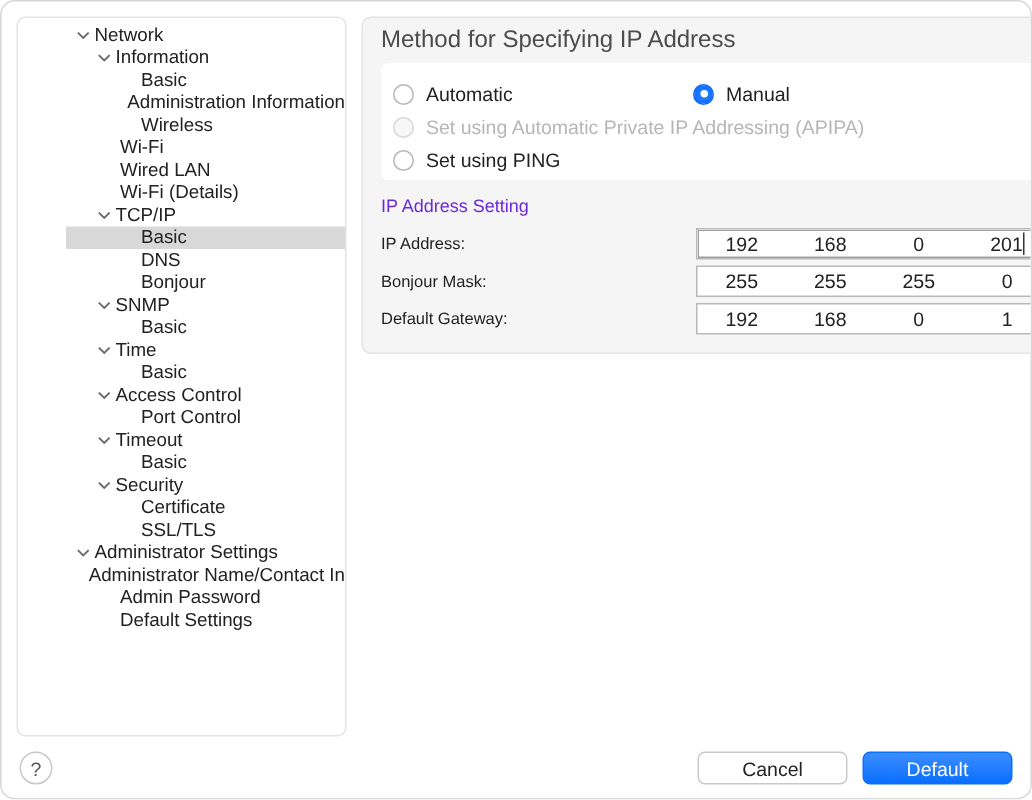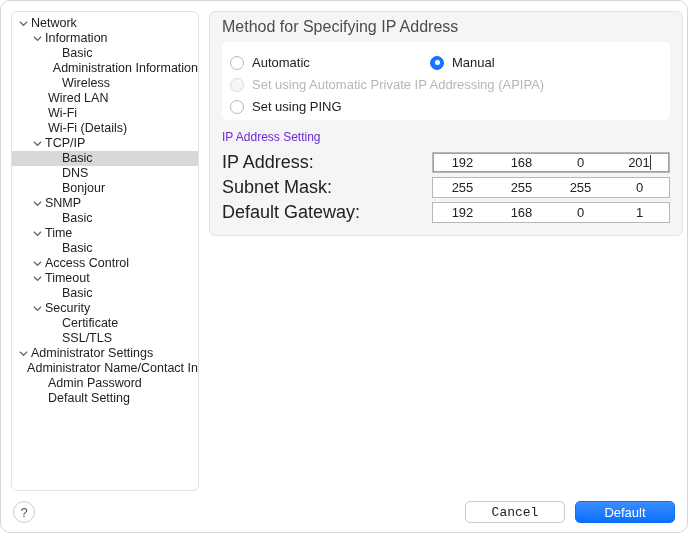--- a/index.html
+++ b/index.html
@@ -31,20 +31,21 @@
   }
   .sidebar {
     width: 186px;
     flex: 0 0 186px;
     border: 1px solid #e3e3e3;
     border-radius: 6px;
     background: #fff;
     overflow: hidden;
     position: relative;
     padding-top: 4px;
+    padding-left: 32px;
   }
   .tree { font-size: 12.5px; line-height: 15px; }
   .row { display: flex; align-items: center; height: 15px; padding-left: 2px; white-space: nowrap; }
   .row .lbl { padding-left: 2px; }
   .row.selected { background: #d8d8d8; }
   .arrow {
     width: 11px; height: 11px; flex: 0 0 11px;
     display:inline-flex; align-items:center; justify-content:center;
   }
   .arrow svg { width: 9px; height: 9px; display:block; }
@@ -99,21 +100,21 @@
   .radio.disabled { border-color:#d8d8d8; background:#f7f7f7; }
 
   .section-sub {
     font-size: 12px;
     color: #6d28d9;
     padding: 10px 0 6px 0;
   }
   .kv-row {
     display:flex; align-items:center; height: 25px;
   }
-  .kv-label { width: 210px; font-size:18px; color:#222; }
+  .kv-label { width: 210px; font-size:11px; color:#222; }
   .ip-box {
     flex: 0 0 238px;
     display:flex;
     border: 1px solid #b8b8b8;
     background:#fff;
     height: 21px;
     box-sizing: border-box;
   }
   .ip-box.focused { box-shadow: 0 0 0 1px #a0a0a0 inset; }
   .oct {
@@ -134,21 +135,21 @@
     display:inline-flex; align-items:center; justify-content:center;
     color:#555; font-size:13px; background:#fff;
   }
   .footer-right { display:flex; gap: 10px; }
   .btn {
     min-width: 100px; height: 22px; border-radius: 5px; font-size:13px;
     display:inline-flex; align-items:center; justify-content:center;
     box-sizing:border-box; padding: 0 16px;
   }
   .btn-default {
-    background:#fff; border:1px solid #c8c8c8; color:#222;font-family:Liberation Mono, monospace;
+    background:#fff; border:1px solid #c8c8c8; color:#222;
   }
   .btn-primary {
     background: linear-gradient(#3b8dff,#0a6fff); color:#fff; border:1px solid #0a6fff;
   }
 </style>
 </head>
 <body>
 
 <div class="window">
 
@@ -184,28 +185,28 @@
             <span class="ind4"></span>
             <span class="lbl">Administration Information</span>
           </div>
         <div class="row">
             <span class="ind4"></span>
             <span class="lbl">Wireless</span>
           </div>
 
         <div class="row">
             <span class="ind3"></span>
+            <span class="lbl">Wi-Fi</span>
+          </div>
+        <div class="row">
+            <span class="ind3"></span>
             <span class="lbl">Wired LAN</span>
           </div>
         <div class="row">
             <span class="ind3"></span>
-            <span class="lbl">Wi-Fi</span>
-          </div>
-        <div class="row">
-            <span class="ind3"></span>
             <span class="lbl">Wi-Fi (Details)</span>
           </div>
 
         <div class="row">
           <span class="ind2"></span>
           <span class="arrow">
               <svg viewBox="0 0 10 10">
                 <path d="M1 3 L5 7 L9 3" fill="none" stroke="#6a6a6a" stroke-width="1.4"></path>
               </svg>
             </span>
@@ -254,20 +255,24 @@
 
         <div class="row">
           <span class="ind2"></span>
           <span class="arrow">
               <svg viewBox="0 0 10 10">
                 <path d="M1 3 L5 7 L9 3" fill="none" stroke="#6a6a6a" stroke-width="1.4"></path>
               </svg>
             </span>
           <span class="lbl">Access Control</span>
         </div>
+        <div class="row">
+            <span class="ind4"></span>
+            <span class="lbl">Port Control</span>
+          </div>
 
         <div class="row">
           <span class="ind2"></span>
           <span class="arrow">
               <svg viewBox="0 0 10 10">
                 <path d="M1 3 L5 7 L9 3" fill="none" stroke="#6a6a6a" stroke-width="1.4"></path>
               </svg>
             </span>
           <span class="lbl">Timeout</span>
         </div>
@@ -306,21 +311,21 @@
         <div class="row">
             <span class="ind3"></span>
             <span class="lbl">Administrator Name/Contact In</span>
           </div>
         <div class="row">
             <span class="ind3"></span>
             <span class="lbl">Admin Password</span>
           </div>
         <div class="row">
             <span class="ind3"></span>
-            <span class="lbl">Default Setting</span>
+            <span class="lbl">Default Settings</span>
           </div>
 
       </div>
     </div>
 
     <div class="main">
 
       <div class="group">
         <div class="group-title">Method for Specifying IP Address</div>
 
@@ -351,21 +356,21 @@
           <div class="kv-label">IP Address:</div>
           <div class="ip-box focused">
             <span class="oct">192</span>
             <span class="oct">168</span>
             <span class="oct">0</span>
             <span class="oct"><span class="cursor-caret">201</span></span>
           </div>
         </div>
 
         <div class="kv-row">
-          <div class="kv-label">Subnet Mask:</div>
+          <div class="kv-label">Bonjour Mask:</div>
           <div class="ip-box">
             <span class="oct">255</span>
             <span class="oct">255</span>
             <span class="oct">255</span>
             <span class="oct">0</span>
           </div>
         </div>
 
         <div class="kv-row">
           <div class="kv-label">Default Gateway:</div>

